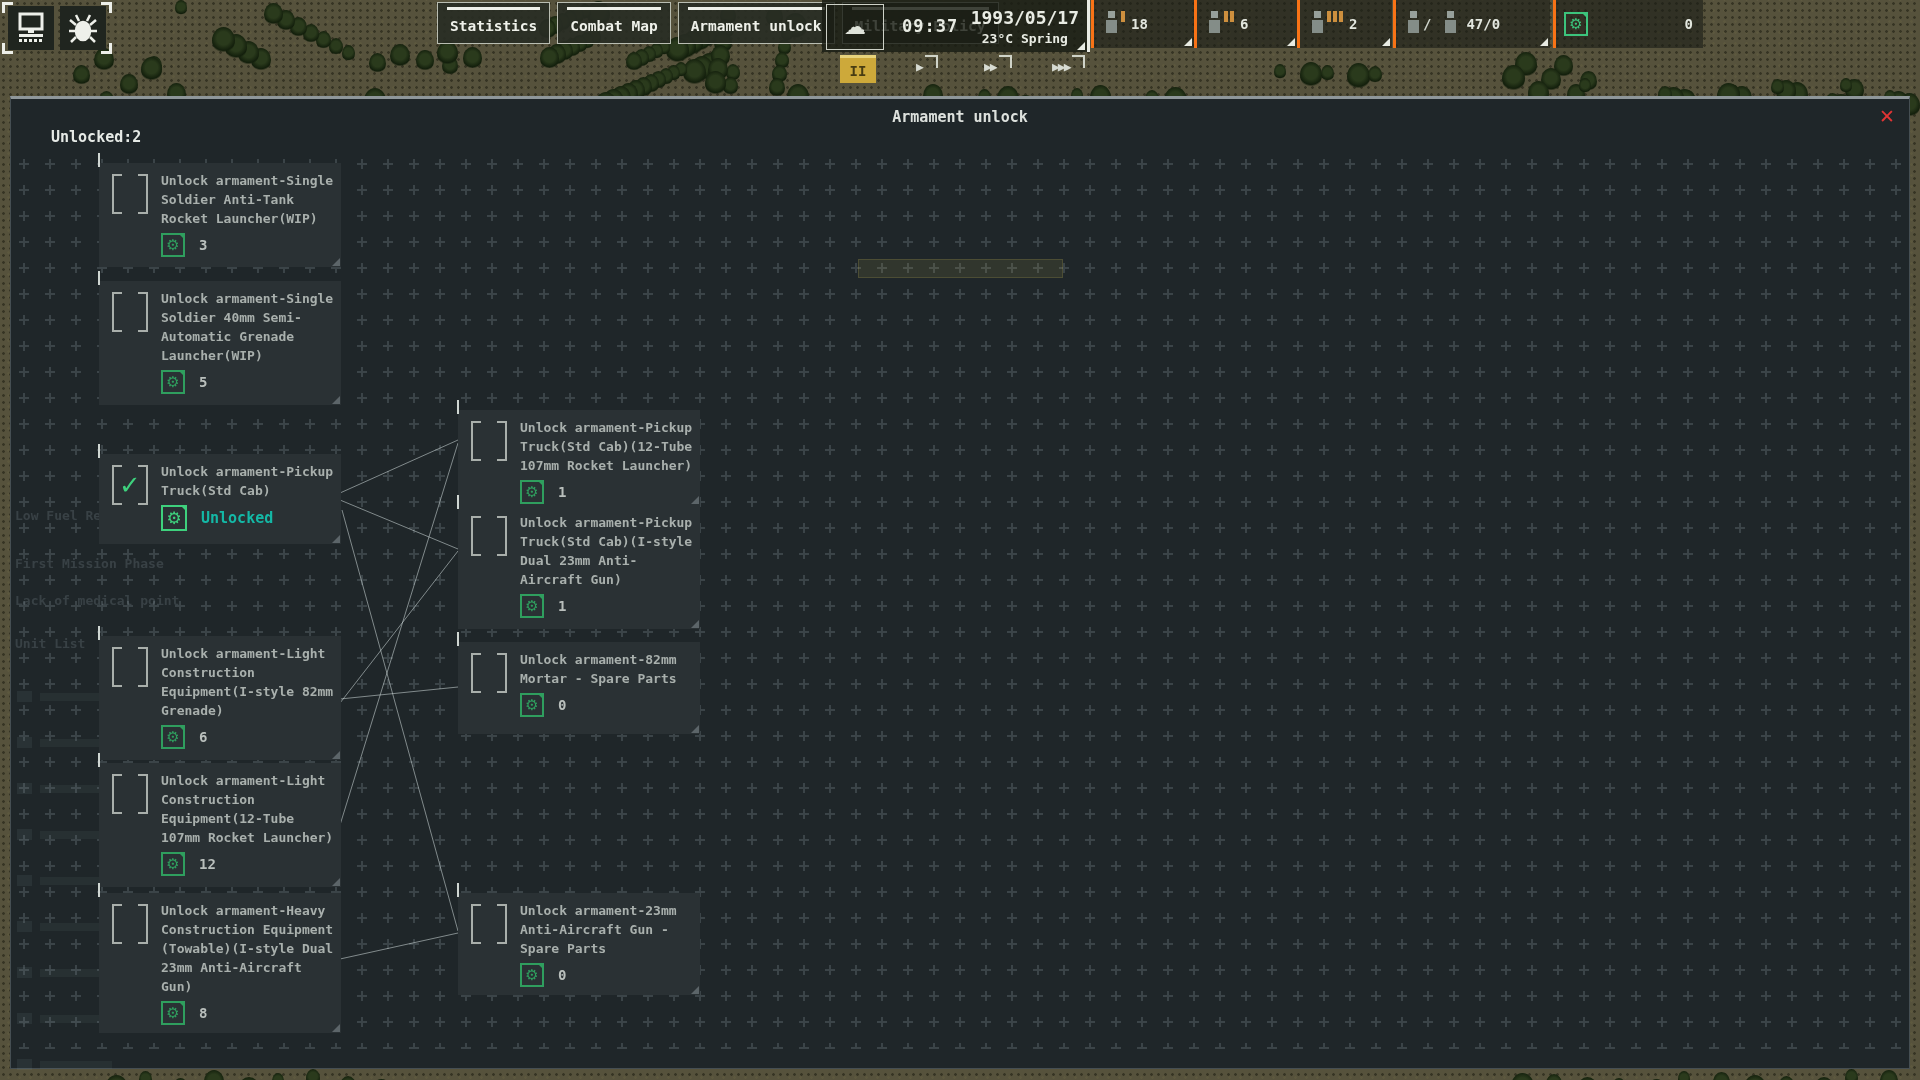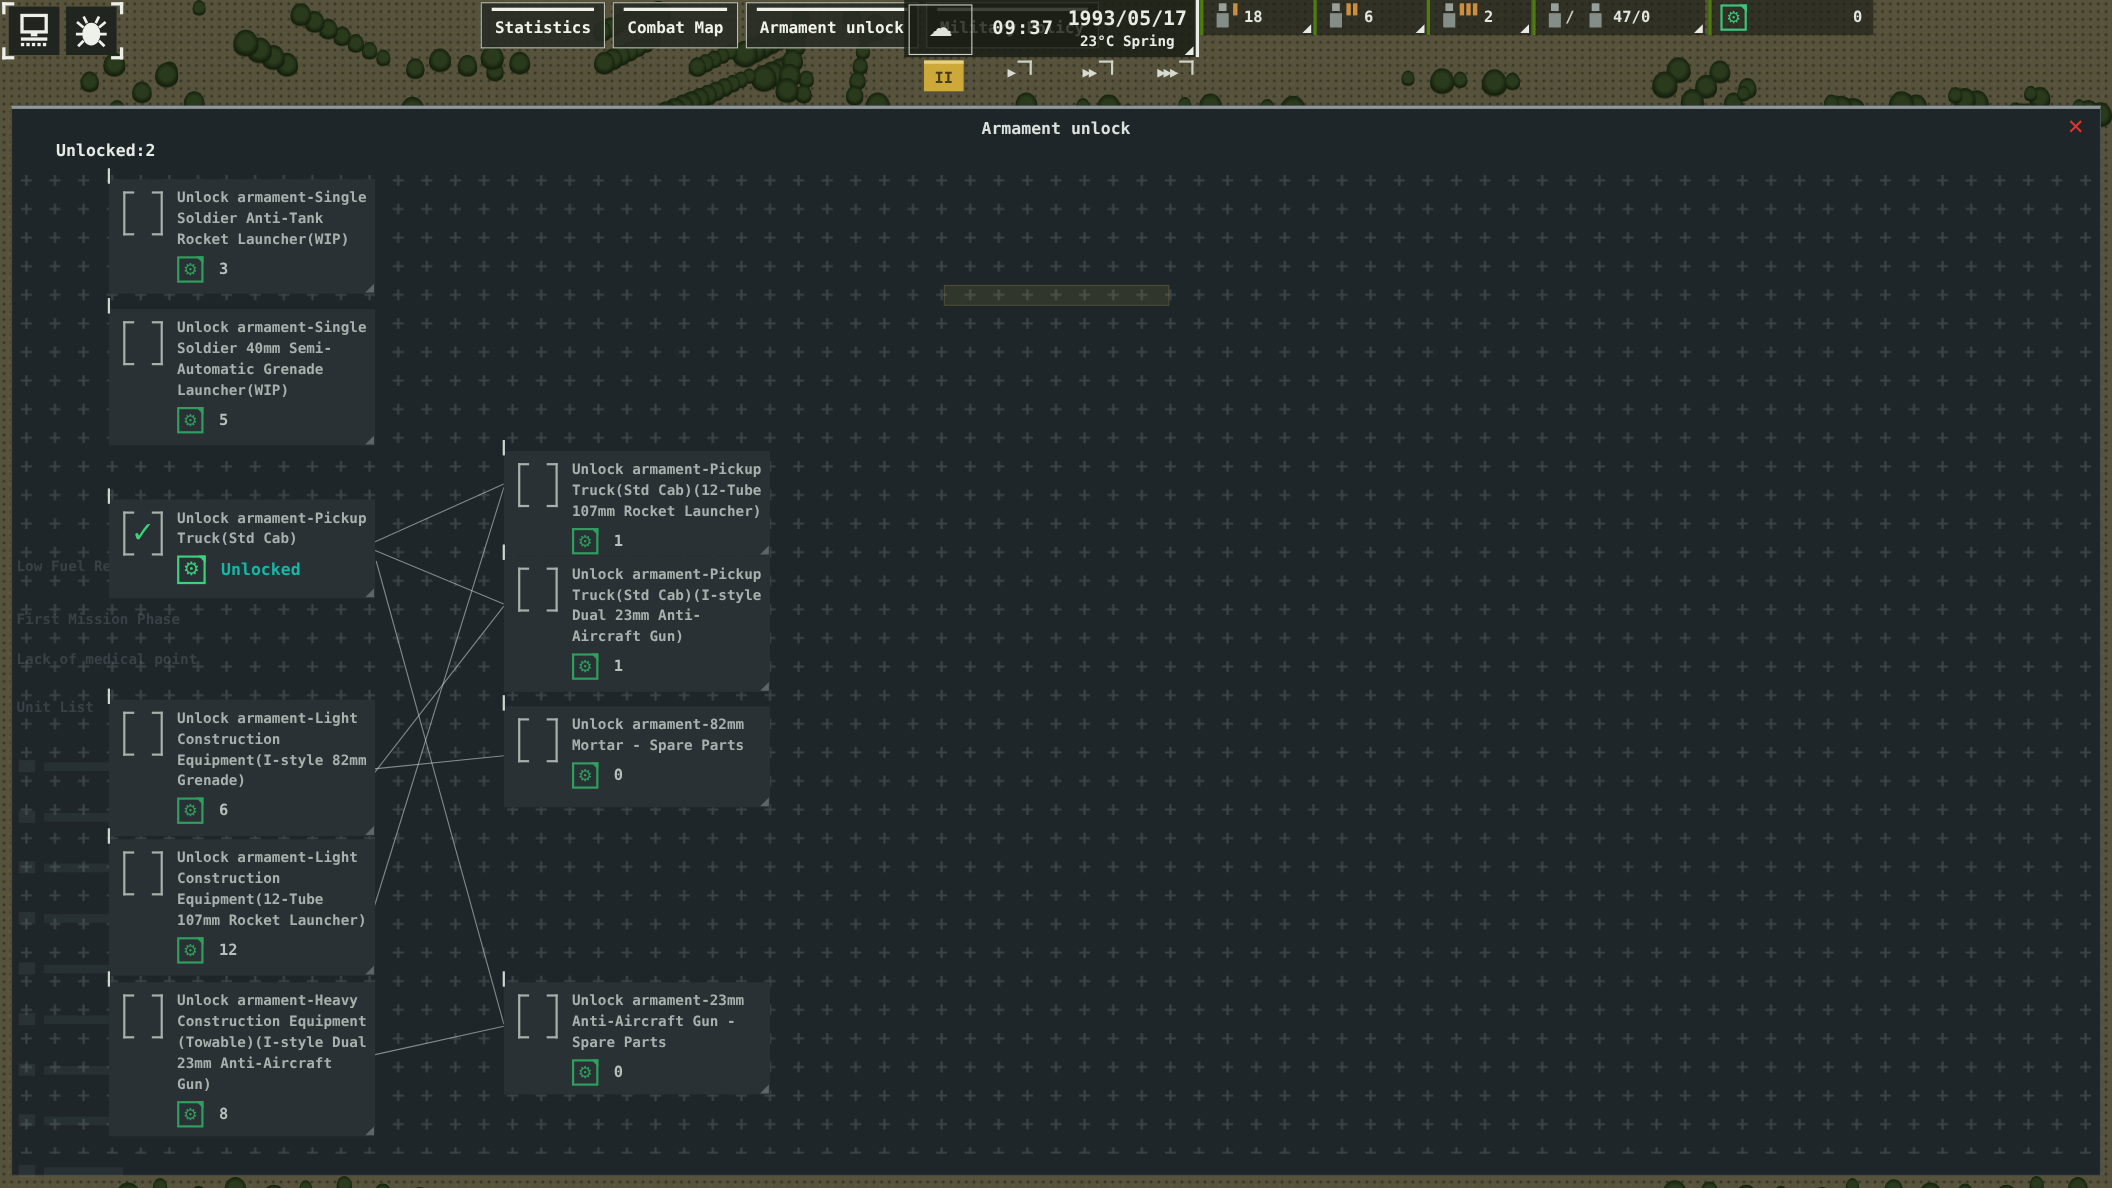--- a/index.html
+++ b/index.html
@@ -43,21 +43,21 @@
   #dateTxt{font-size:18px}#seasonTxt{font-size:13px;margin-top:3px}
 
   
   #pauseBtn{position:absolute;left:840px;top:55px;width:36px;height:28px;background:#cda93a;
     border-top:3px solid #e7d37c;color:#473c12;font-size:14px;display:flex;align-items:center;justify-content:center;cursor:pointer}
   .spd{position:absolute;top:57px;color:#d7dbd2;font-size:13px;letter-spacing:-2px;cursor:pointer;padding:2px 4px}
   .spd::after{content:"";position:absolute;right:-12px;top:-2px;width:11px;height:11px;
     border-top:2px solid #cfd3c8;border-right:2px solid #cfd3c8}
 
   
-  .ccell{position:absolute;top:0;height:32px;background:rgba(25,29,21,.6);border-left:3px solid #4d7c0f;
+  .ccell{position:absolute;top:0;height:48px;background:rgba(25,29,21,.6);border-left:3px solid #f97316;
     display:flex;align-items:center;color:#e3e7df;font-size:14px}
   .soldier{position:relative;width:15px;height:27px;margin-left:10px;flex:none}
   .soldier .hd{position:absolute;left:4px;top:0;width:7px;height:7px;background:#97a09b}
   .soldier .bd{position:absolute;left:2px;top:9px;width:11px;height:13px;background:#848d88}
   .ticks{display:flex;gap:2px;margin:-16px 6px 0 2px}
   .ticks i{width:4px;height:11px;background:#cd8f3e}
   .gearbox{position:relative;width:24px;height:24px;border:2px solid;color:#3cc47c;border-color:#3cc47c;
     display:flex;align-items:center;justify-content:center;font-size:15px;font-family:"DejaVu Sans",sans-serif;flex:none}
   .gearbox::after{content:"";position:absolute;right:-2px;top:-2px;border-left:7px solid transparent;border-top:7px solid currentColor}
 

